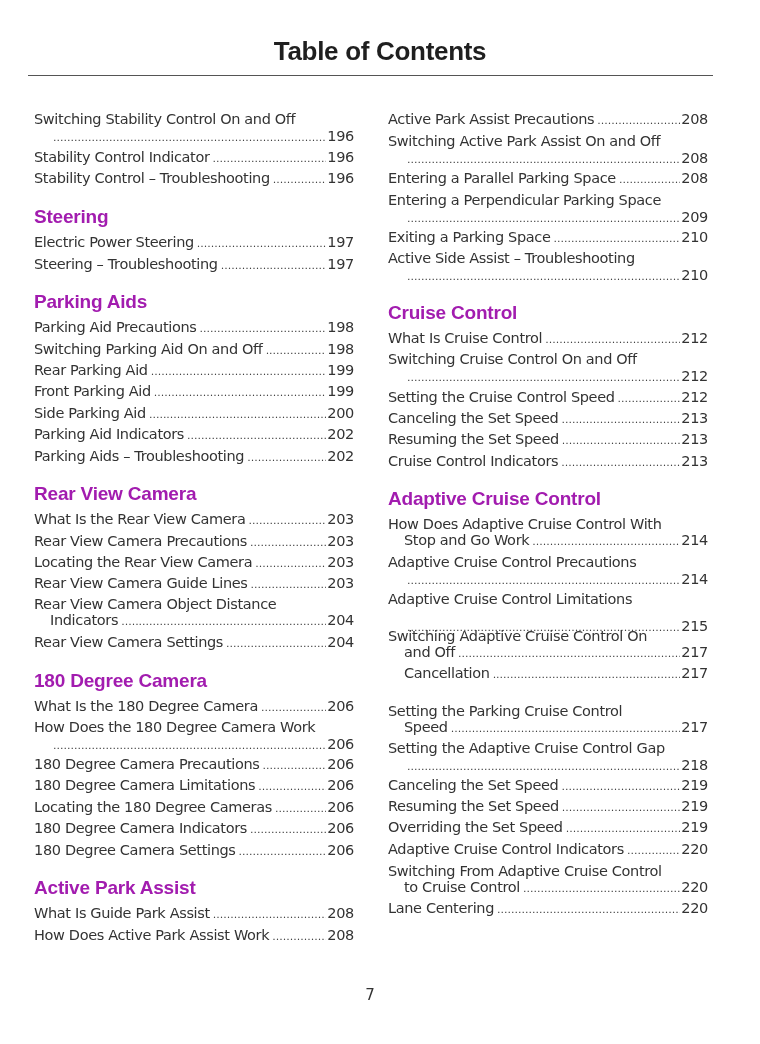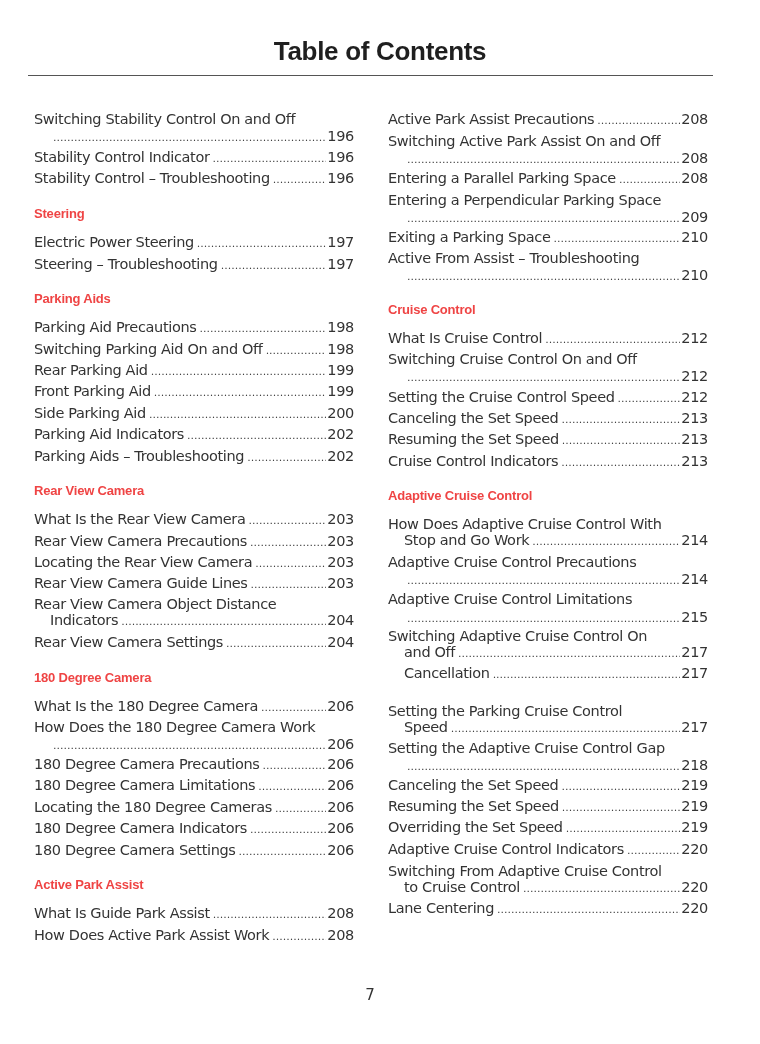--- a/index.html
+++ b/index.html
@@ -7,21 +7,21 @@
          font-family:"DejaVu Sans", sans-serif; color:#2b2b2b; }
   .title { position:absolute; top:36px; left:0; width:760px; text-align:center;
            font-family:"Liberation Sans", sans-serif; font-weight:bold; font-size:26px;
            color:#1f1f1f; letter-spacing:-0.3px; }
   .rule { position:absolute; top:75px; left:28px; width:685px; height:0;
           border-top:1.5px solid #555; }
   .col { position:absolute; top:0; width:320px; }
   .col.left { left:34px; }
   .col.right { left:388px; }
   .h { position:absolute; left:0; font-family:"Liberation Sans", sans-serif; font-weight:bold;
-       font-size:13px; color:#ef4444; letter-spacing:-0.2px; white-space:nowrap; }
+       font-size:19px; color:#a21caf; letter-spacing:-0.2px; white-space:nowrap; }
   .e { position:absolute; left:0; width:320px; font-size:14.5px; line-height:16px;
        color:#333; white-space:nowrap; letter-spacing:-0.35px; }
   .row { display:flex; align-items:baseline; width:320px; }
   .row .t { flex:0 0 auto; }
   .row .d { flex:1 1 auto; overflow:hidden; color:#444; margin:0 1px 0 3px; letter-spacing:0; font-size:11px; }
   .row .d::before { content:"................................................................................................................................................"; }
   .row .p { flex:0 0 auto; }
   .indent { padding-left:16px; width:304px; }
   .page-num { position:absolute; top:986px; left:0; width:740px; text-align:center;
               font-size:15px; color:#333; }
@@ -267,21 +267,21 @@
       </div>
   </div>
   <div class="e" style="top:229px">
     <div class="row">
         <span class="t">Exiting a Parking Space</span>
         <span class="d"></span>
         <span class="p">210</span>
       </div>
   </div>
   <div class="e" style="top:250px">
-    <div>Active From Assist – Troubleshooting</div>
+    <div>Active Side Assist – Troubleshooting</div>
     <div class="row indent" style="margin-top:1px">
         <span class="d"></span>
         <span class="p">210</span>
       </div>
   </div>
 
   <div class="h" style="top:302px">Cruise Control</div>
   <div class="e" style="top:330px">
     <div class="row">
         <span class="t">What Is Cruise Control</span>
@@ -336,21 +336,21 @@
   </div>
   <div class="e" style="top:554px">
     <div>Adaptive Cruise Control Precautions</div>
     <div class="row indent" style="margin-top:1px">
         <span class="d"></span>
         <span class="p">214</span>
       </div>
   </div>
   <div class="e" style="top:591px">
     <div>Adaptive Cruise Control Limitations</div>
-    <div class="row indent" style="margin-top:2px">
+    <div class="row indent" style="margin-top:11px">
         <span class="d"></span>
         <span class="p">215</span>
       </div>
   </div>
   <div class="e" style="top:628px">
     <div>Switching Adaptive Cruise Control On</div>
     <div class="row indent">
         <span class="t">and Off</span>
         <span class="d"></span>
         <span class="p">217</span>

